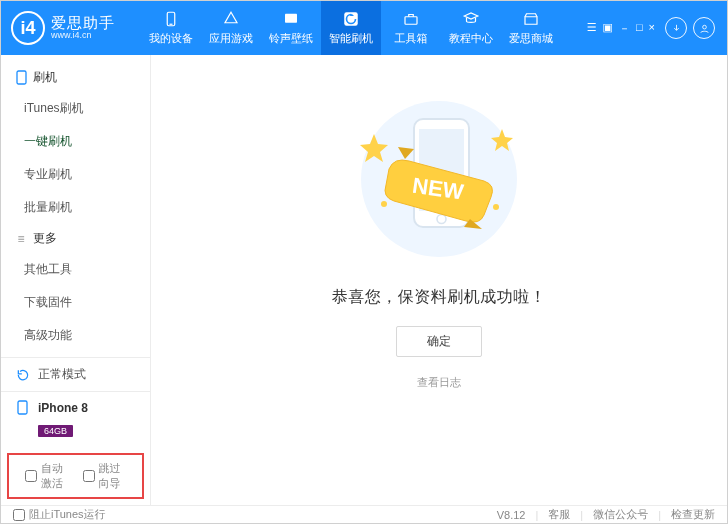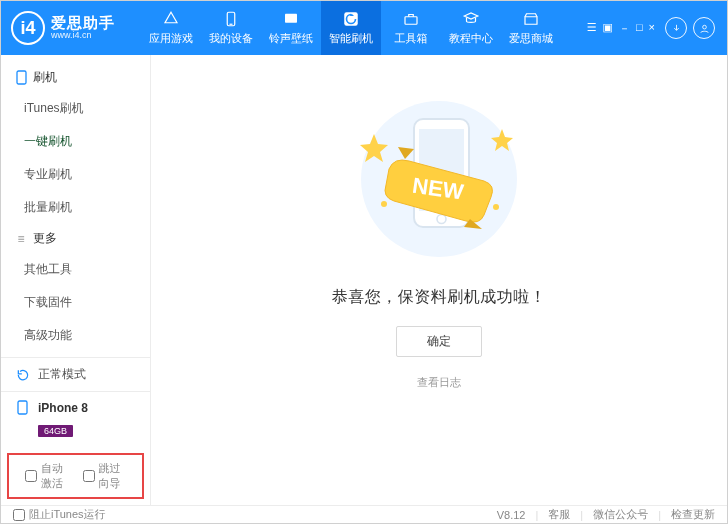--- a/index.html
+++ b/index.html
@@ -4,21 +4,21 @@
 <style>
   * { box-sizing: border-box; margin: 0; padding: 0; font-family: "Microsoft YaHei", Arial, sans-serif; }
   html, body { width: 728px; height: 524px; overflow: hidden; background: #fff; }
   .app { width: 728px; height: 524px; display: flex; flex-direction: column; border: 1px solid #d0d0d0; }
 
   
   .header { background: #1e8fff; height: 54px; display: flex; align-items: center; color: #fff; padding: 0 6px 0 10px; }
   .logo { display: flex; align-items: center; gap: 6px; width: 130px; }
   .logo-circle { width: 34px; height: 34px; border: 2px solid #fff; border-radius: 50%; display: flex; align-items: center; justify-content: center; font-weight: bold; font-size: 18px; }
   .logo-text { display: flex; flex-direction: column; line-height: 1.1; }
-  .logo-text .brand { font-size: 15px; font-weight: 700; letter-spacing: 1px; }
+  .logo-text .brand { font-size: 15px; font-weight: 400; letter-spacing: 1px; }
   .logo-text .url { font-size: 9px; opacity: .9; }
 
   .nav { display: flex; height: 54px; }
   .nav-item { width: 60px; display: flex; flex-direction: column; align-items: center; justify-content: center; gap: 3px; font-size: 11px; cursor: pointer; }
   .nav-item.active { background: #0b6fe0; }
   .nav-icon { width: 18px; height: 18px; display: flex; align-items: center; justify-content: center; }
   .nav-icon svg { width: 18px; height: 18px; fill: none; stroke: #fff; stroke-width: 1.6; }
   .nav-icon.filled svg { fill: #fff; stroke: none; }
 
   .header-spacer { flex: 1; }
@@ -80,33 +80,33 @@
       <div class="logo-text">
         <span class="brand">爱思助手</span>
         <span class="url">www.i4.cn</span>
       </div>
     </div>
 
     <div class="nav">
       <div class="nav-item">
         <span class="nav-icon">
             <svg viewBox="0 0 24 24">
-              <path d="M12 3 L20 17 H4 Z"></path>
-            </svg>
-          </span>
-        <span>应用游戏</span>
-      </div>
-      <div class="nav-item">
-        <span class="nav-icon">
-            <svg viewBox="0 0 24 24">
               <rect x="7" y="3" width="10" height="18" rx="2"></rect>
               <line x1="10" y1="19" x2="14" y2="19"></line>
             </svg>
           </span>
         <span>我的设备</span>
+      </div>
+      <div class="nav-item">
+        <span class="nav-icon">
+            <svg viewBox="0 0 24 24">
+              <path d="M12 3 L20 17 H4 Z"></path>
+            </svg>
+          </span>
+        <span>应用游戏</span>
       </div>
       <div class="nav-item">
         <span class="nav-icon filled">
             <svg viewBox="0 0 24 24">
               <rect x="4" y="5" width="16" height="12" rx="1"></rect>
             </svg>
           </span>
         <span>铃声壁纸</span>
       </div>
       <div class="nav-item active">

